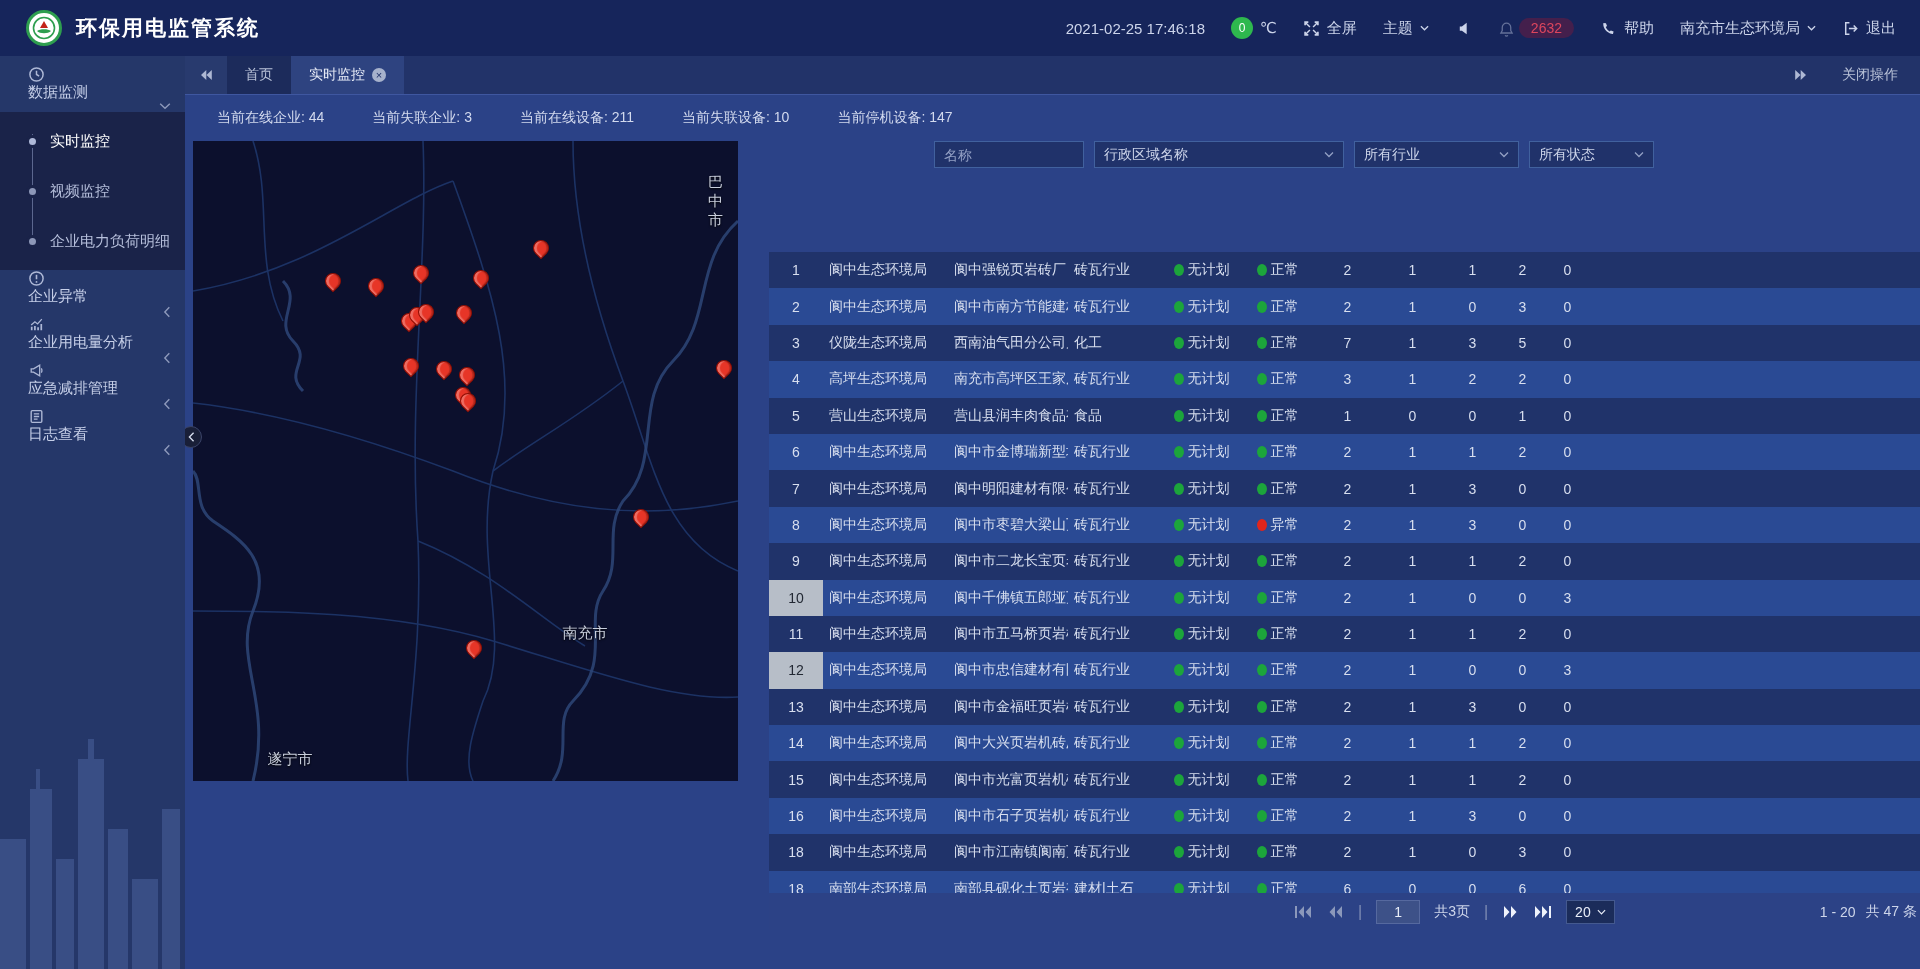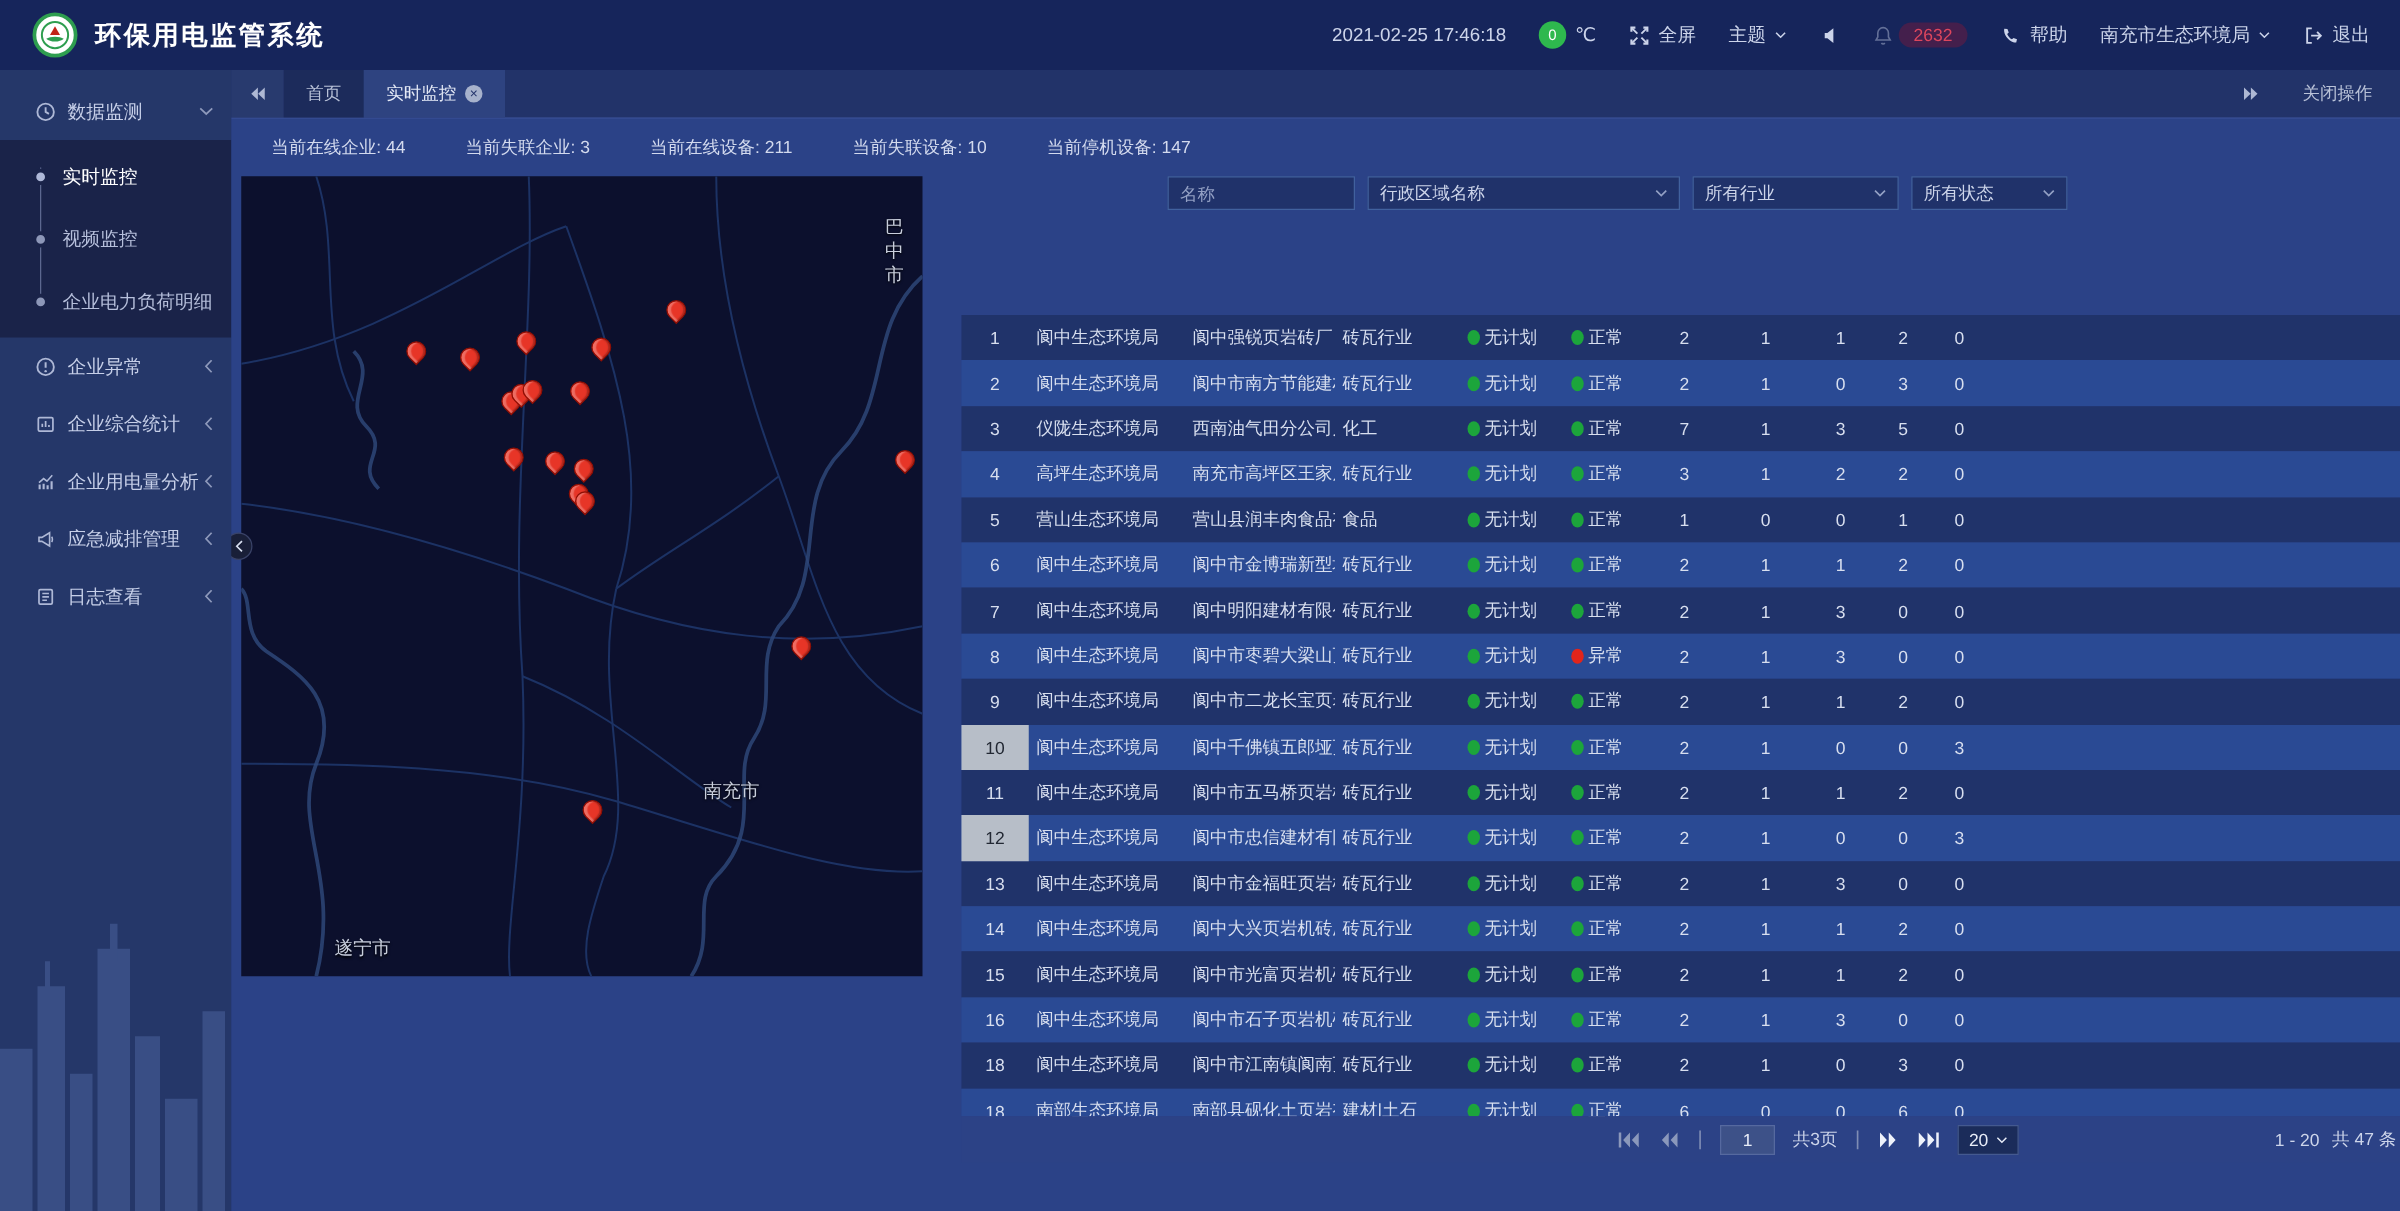--- a/index.html
+++ b/index.html
@@ -7,30 +7,30 @@
   body { font-family:"Liberation Sans","DejaVu Sans",sans-serif; background:#2b4287; color:#d5dcf0; position:relative; }
   svg { display:block; }
 
   
   .header { position:absolute; top:0; left:0; width:1920px; height:56px; background:#16255b; display:flex; align-items:center; z-index:30; }
   .logo { width:36px; height:36px; margin-left:26px; border-radius:50%; background:#fff; border:3px solid #2e9e4f; display:flex; align-items:center; justify-content:center; }
   .app-title { margin-left:14px; font-size:21px; font-weight:bold; color:#ffffff; letter-spacing:2px; }
   .header-right { margin-left:auto; display:flex; align-items:center; gap:26px; padding-right:24px; font-size:15px; color:#ccd4ea; }
   .hr-item { display:flex; align-items:center; gap:7px; cursor:pointer; white-space:nowrap; }
   .temp-badge { width:22px; height:22px; border-radius:50%; background:#2eb84e; color:#fff; font-size:12px; display:flex; align-items:center; justify-content:center; }
-  .bell-wrap { display:flex; align-items:center; gap:4px; opacity:.95; }
+  .bell-wrap { display:flex; align-items:flex-end; gap:4px; opacity:.95; }
   .bell-ico { opacity:.45; }
   .bell-badge { background:#471f4c; color:#e8485e; border-radius:10px; padding:2px 12px; font-size:14px; }
   .chev-down-sm { width:9px; height:6px; }
   .hicon { width:17px; height:17px; color:#ccd4ea; }
 
   
   .sidebar { position:absolute; top:56px; left:0; width:185px; height:913px; background:#253769; z-index:20; overflow:hidden; }
   .sb-menu { padding-top:10px; }
-  .sb-item { height:46px; display:flex; align-items:center; padding-left:28px; font-size:15px; color:#c6cfe8; cursor:pointer; }
+  .sb-item { height:46px; display:flex; padding-left:28px; font-size:15px; color:#c6cfe8; cursor:pointer;flex-direction:column; }
   .sb-ico { width:17px; height:17px; margin-right:9px; color:#aeb8d6; }
   .sb-ico svg { width:17px; height:17px; }
   .sb-chev { margin-left:auto; margin-right:14px; color:#8e99bb; }
   .sb-chev svg { width:8px; height:12px; }
   .sb-chev.down svg { width:12px; height:8px; }
   .sb-sub { position:relative; background:#1a2349; padding:4px 0; }
   .sb-sub::before { content:''; position:absolute; left:32px; top:22px; bottom:22px; width:1px; background:#5c678f; }
   .sb-sub-item { height:50px; display:flex; align-items:center; padding-left:50px; position:relative; font-size:15px; color:#b6bfdb; cursor:pointer; }
   .sb-sub-item .dot { position:absolute; left:26px; width:13px; height:13px; border-radius:50%; background:#8d97b8; border:3px solid #1a2349; }
   .sb-sub-item.active { color:#ffffff; }
@@ -199,34 +199,20 @@
       </div>
       <div class="sb-item">
         <span class="sb-ico">
           <svg viewBox="0 0 16 16">
             <circle cx="8" cy="8" r="6.2" fill="none" stroke="currentColor" stroke-width="1.4"></circle>
             <path d="M8 4.5v4.2" stroke="currentColor" stroke-width="1.5"></path>
             <circle cx="8" cy="11.2" r="0.9" fill="currentColor"></circle>
           </svg>
         </span>
         <span class="sb-label">企业异常</span>
-        <span class="sb-chev ">
-          <svg viewBox="0 0 8 12">
-            <path d="M6.3 1.2 1.8 6l4.5 4.8" fill="none" stroke="currentColor" stroke-width="1.4"></path>
-          </svg>
-        </span>
-      </div>
-      <div class="sb-item">
-        <span class="sb-ico">
-          <svg viewBox="0 0 16 16">
-            <rect x="2.5" y="3" width="11" height="10" rx="1" fill="none" stroke="currentColor" stroke-width="1.3"></rect>
-            <path d="M5.5 10V7.5M8 10V5.5M10.5 10V8.5" stroke="currentColor" stroke-width="1.3"></path>
-          </svg>
-        </span>
-        <span class="sb-label">企业综合统计</span>
         <span class="sb-chev ">
           <svg viewBox="0 0 8 12">
             <path d="M6.3 1.2 1.8 6l4.5 4.8" fill="none" stroke="currentColor" stroke-width="1.4"></path>
           </svg>
         </span>
       </div>
       <div class="sb-item">
         <span class="sb-ico">
           <svg viewBox="0 0 16 16">
             <path d="M3.5 13.5V10M6.5 13.5V9.5M9.5 13.5V10.5M12.5 13.5V7.5" stroke="currentColor" stroke-width="1.6"></path>

